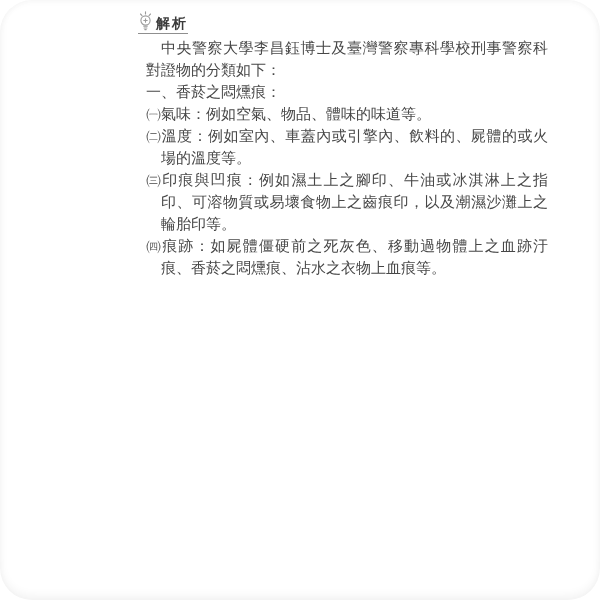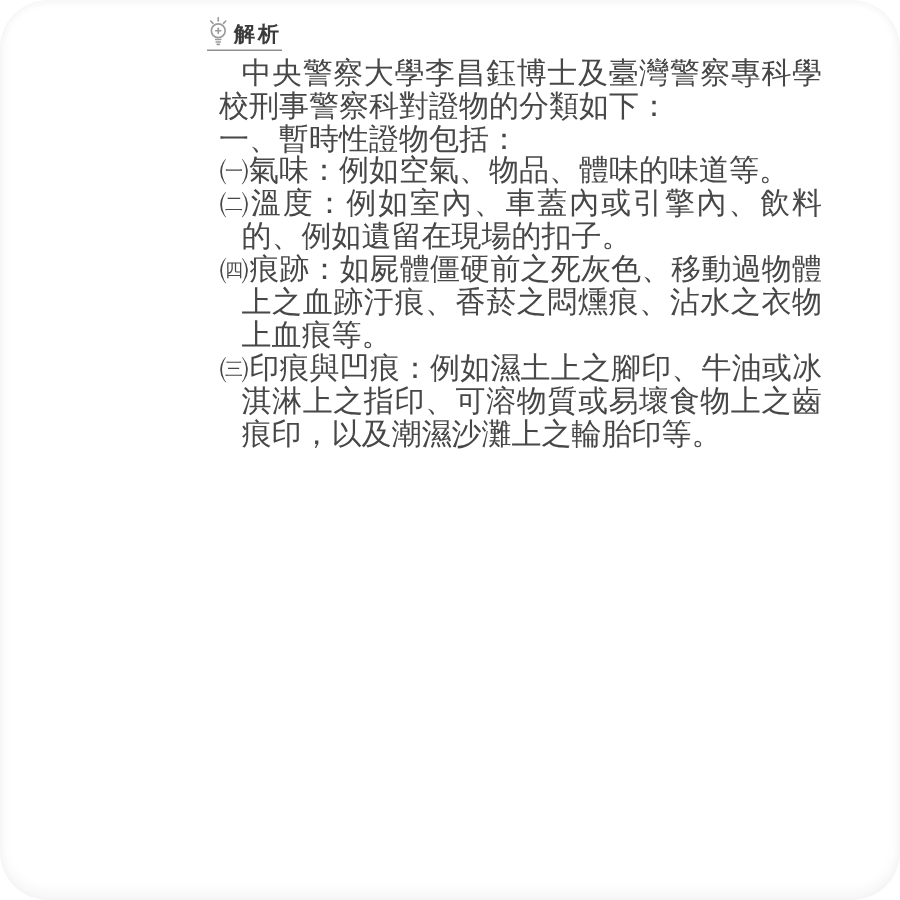--- a/index.html
+++ b/index.html
@@ -41,38 +41,37 @@
     color: #3b3b3b;
     letter-spacing: 2px;
     line-height: 16px;
   }
   
   .content {
     position: absolute;
     left: 146px;
     top: 37px;
     width: 402px;
-    font-size: 20px;
+    font-size: 15px;
     line-height: 22px;
     text-align: justify;
   }
   .content p {
     margin: 0;
   }
   .intro {
     text-indent: 15px;
   }
   .item-head {
     text-indent: 0;
   }
   .sub-item {
     margin-left: 14px;
     padding-left: 15px;
     text-indent: -15px;
-    font-family: Liberation Serif, serif;
   }
   .note {
     text-indent: 8px;
   }
   .hanging {
     padding-left: 7px;
     text-indent: -7px;
   }
 </style>
 </head>
@@ -99,24 +98,24 @@
           <line x1="6.8" y1="18.6" x2="8.2" y2="18.6"></line>
         </g>
       </svg>
     </span>
     <span class="header-title">解析</span>
   </div>
 
   <div class="content">
     <p class="intro">中央警察大學李昌鈺博士及臺灣警察專科學校刑事警察科對證物的分類如下：</p>
 
-    <p class="item-head"><span>一、</span><span>暫時性證物包括：</span></p>
+    <p class="item-head"><span>一、</span><span>香菸之悶燻痕：</span></p>
 
     <p class="sub-item">㈠氣味：例如空氣、物品、體味的味道等。</p>
-    <p class="sub-item">㈡溫度：例如室內、車蓋內或引擎內、飲料的、例如遺留在現場的扣子。</p>
+    <p class="sub-item">㈡溫度：例如室內、車蓋內或引擎內、飲料的、屍體的或火場的溫度等。</p>
+    <p class="sub-item">㈢印痕與凹痕：例如濕土上之腳印、牛油或冰淇淋上之指印、可溶物質或易壞食物上之齒痕印，以及潮濕沙灘上之輪胎印等。</p>
     <p class="sub-item">㈣痕跡：如屍體僵硬前之死灰色、移動過物體上之血跡汙痕、香菸之悶燻痕、沾水之衣物上血痕等。</p>
-    <p class="sub-item">㈢印痕與凹痕：例如濕土上之腳印、牛油或冰淇淋上之指印、可溶物質或易壞食物上之齒痕印，以及潮濕沙灘上之輪胎印等。</p>
 
 
 
   </div>
 
 </div>
 
 </body></html>

